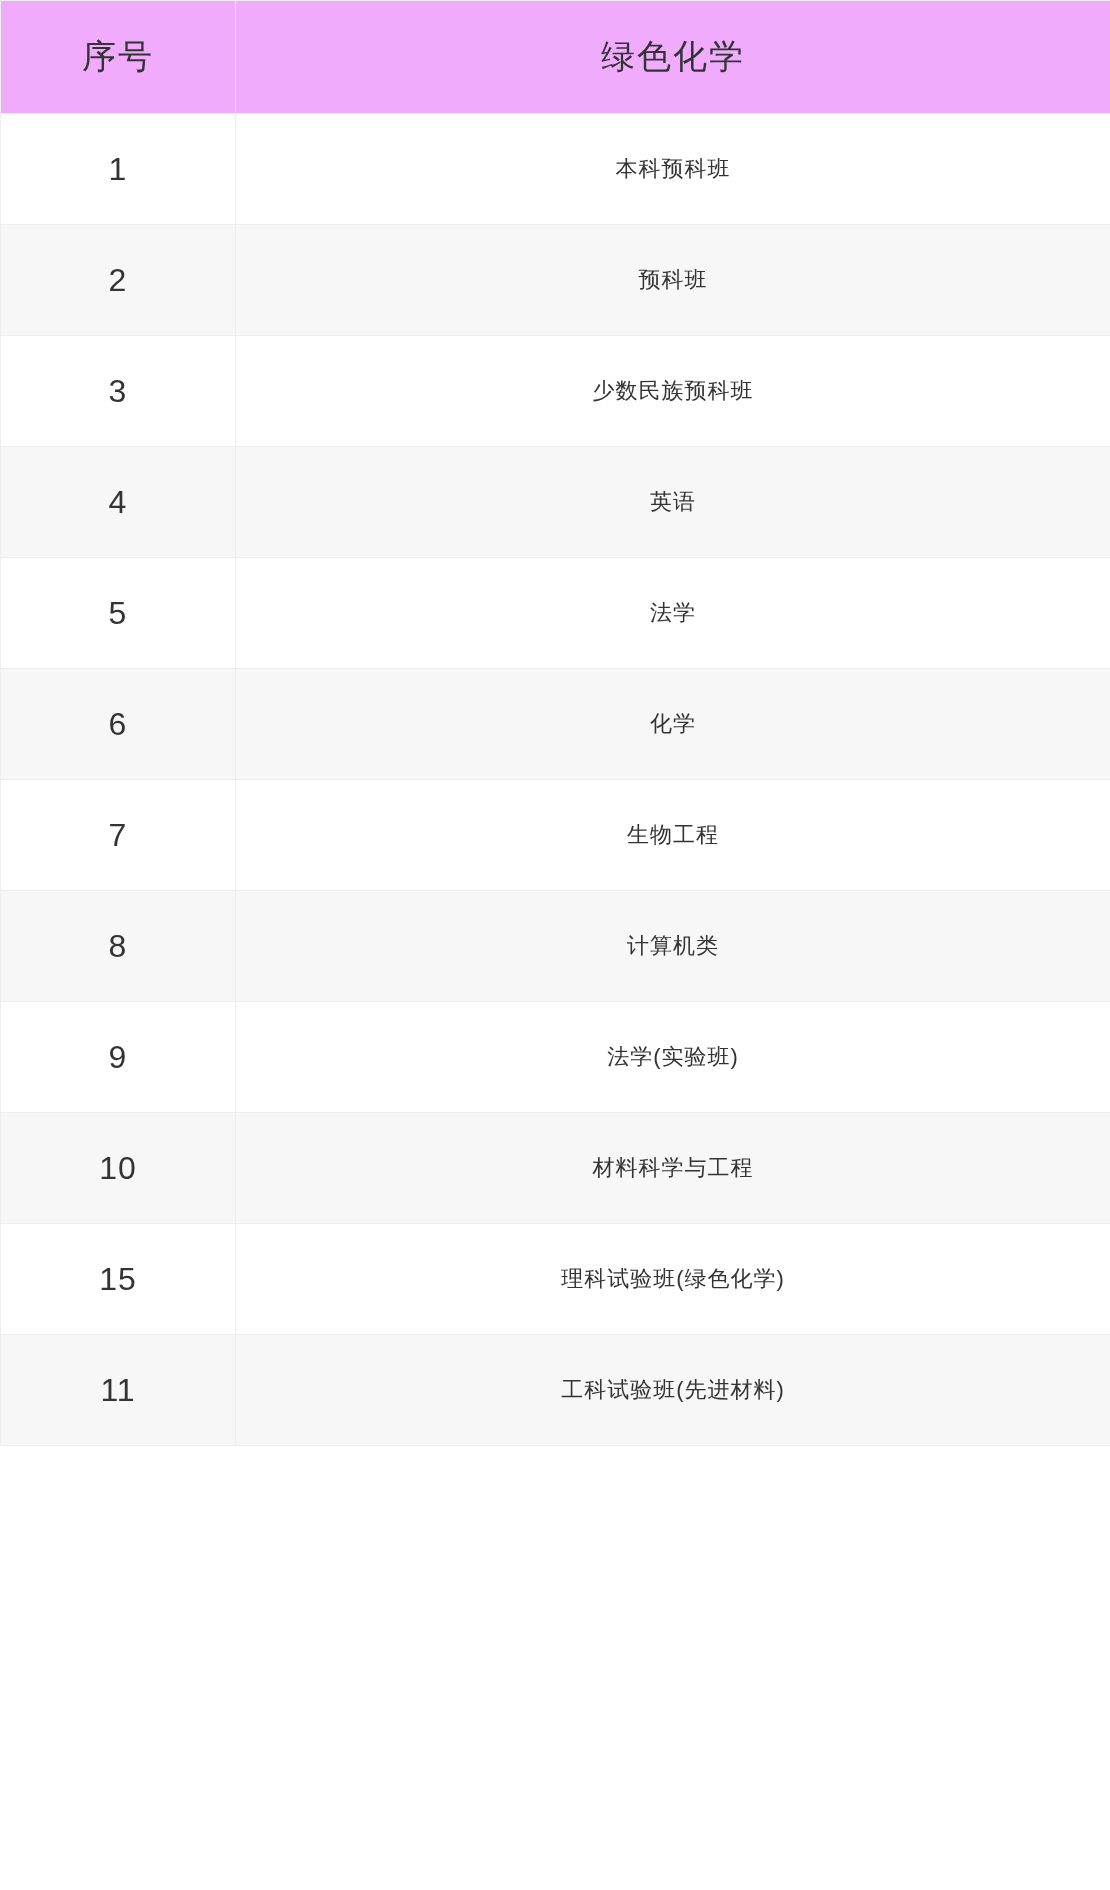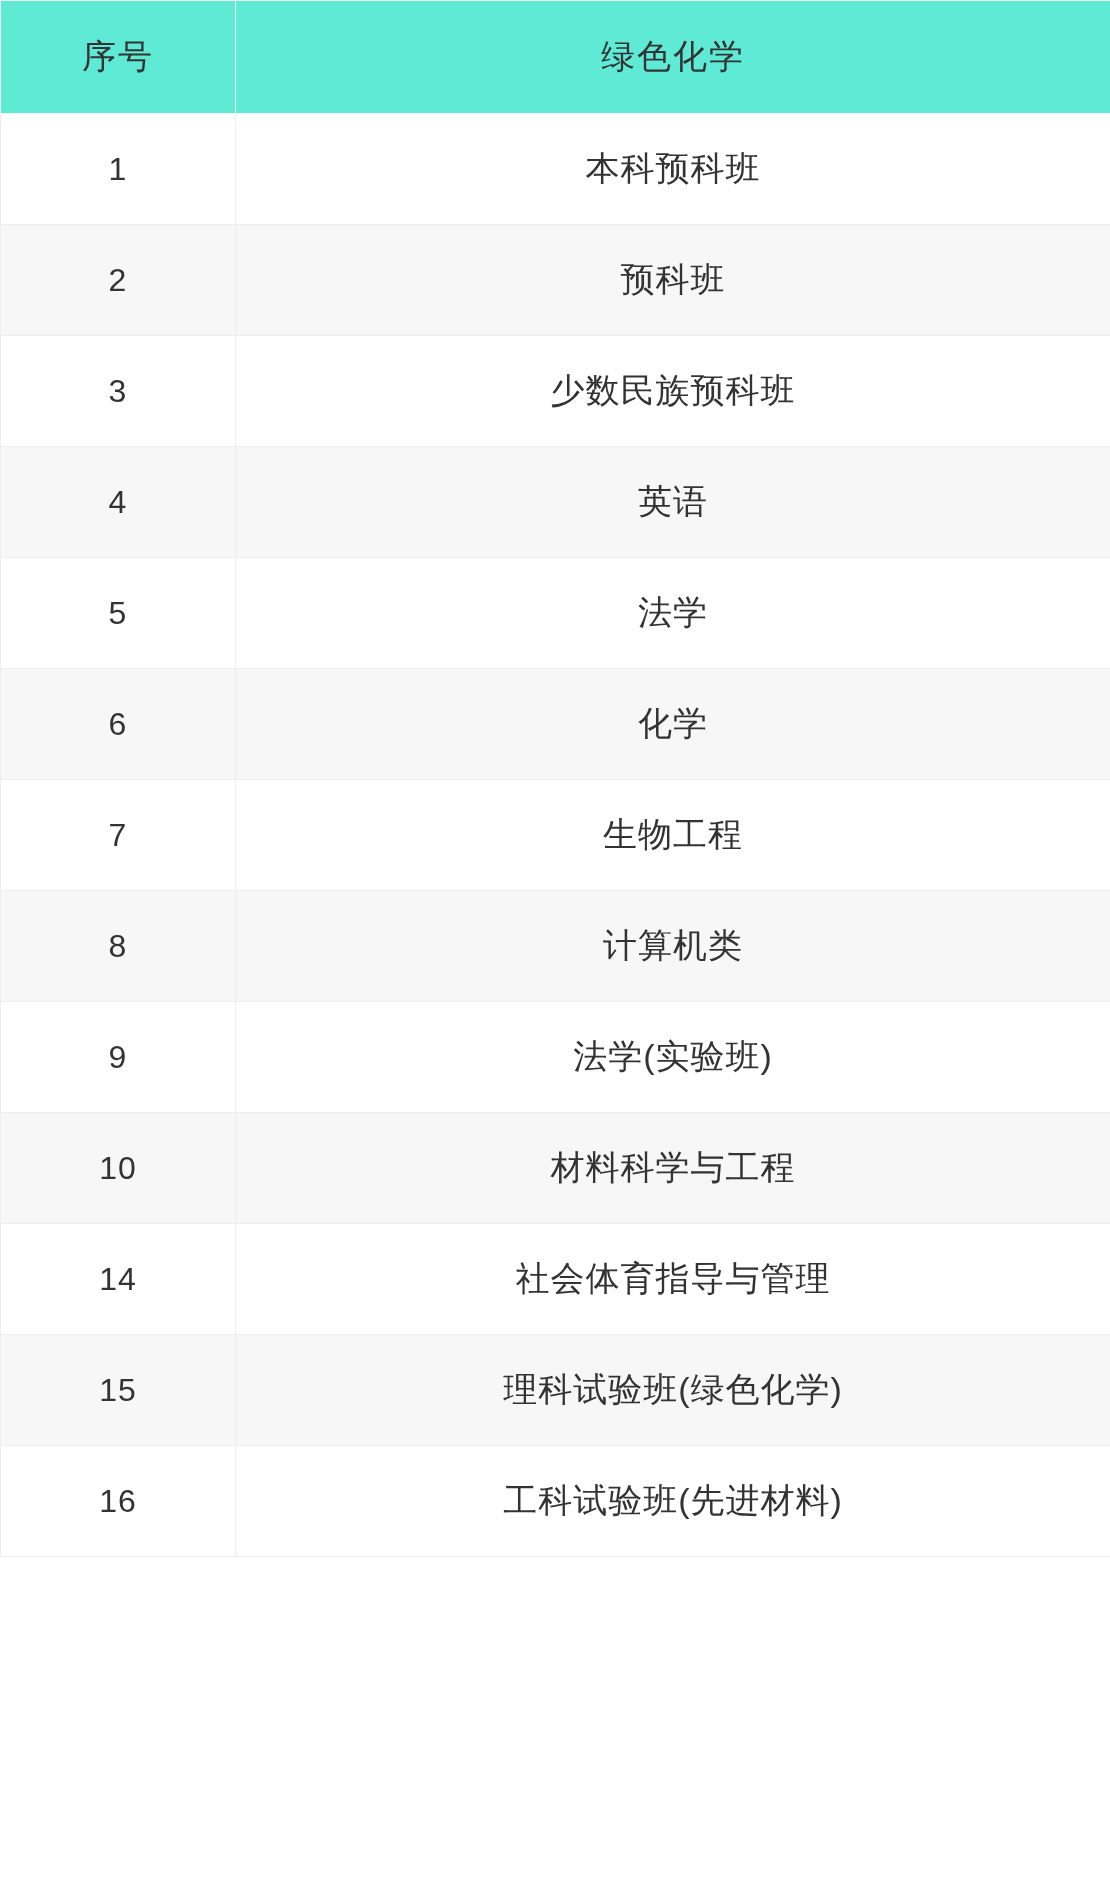--- a/index.html
+++ b/index.html
@@ -26,29 +26,29 @@
   table.major-table th,
   table.major-table td {
     border: 1px solid #eeeeee;
     text-align: center;
     vertical-align: middle;
     color: #333333;
     font-weight: normal;
     padding: 0;
   }
   table.major-table thead th {
-    background: #5eead4;
+    background: #f0abfc;
     height: 112px;
     font-size: 34px;
     color: #333333;
     letter-spacing: 2px;
   }
   table.major-table tbody td {
     height: 110px;
-    font-size: 34px;
+    font-size: 22px;
     letter-spacing: 1px;
   }
   table.major-table tbody tr:nth-child(odd) td {
     background: #ffffff;
   }
   table.major-table tbody tr:nth-child(even) td {
     background: #f7f7f7;
   }
   table.major-table tbody td.index-cell {
     font-size: 32px;
@@ -104,26 +104,22 @@
       </tr>
       <tr>
         <td class="index-cell">9</td>
         <td>法学(实验班)</td>
       </tr>
       <tr>
         <td class="index-cell">10</td>
         <td>材料科学与工程</td>
       </tr>
       <tr>
-        <td class="index-cell">14</td>
-        <td>社会体育指导与管理</td>
-      </tr>
-      <tr>
         <td class="index-cell">15</td>
         <td>理科试验班(绿色化学)</td>
       </tr>
       <tr>
-        <td class="index-cell">16</td>
+        <td class="index-cell">11</td>
         <td>工科试验班(先进材料)</td>
       </tr>
     </tbody>
   </table>
 </div>
 
 </body></html>

